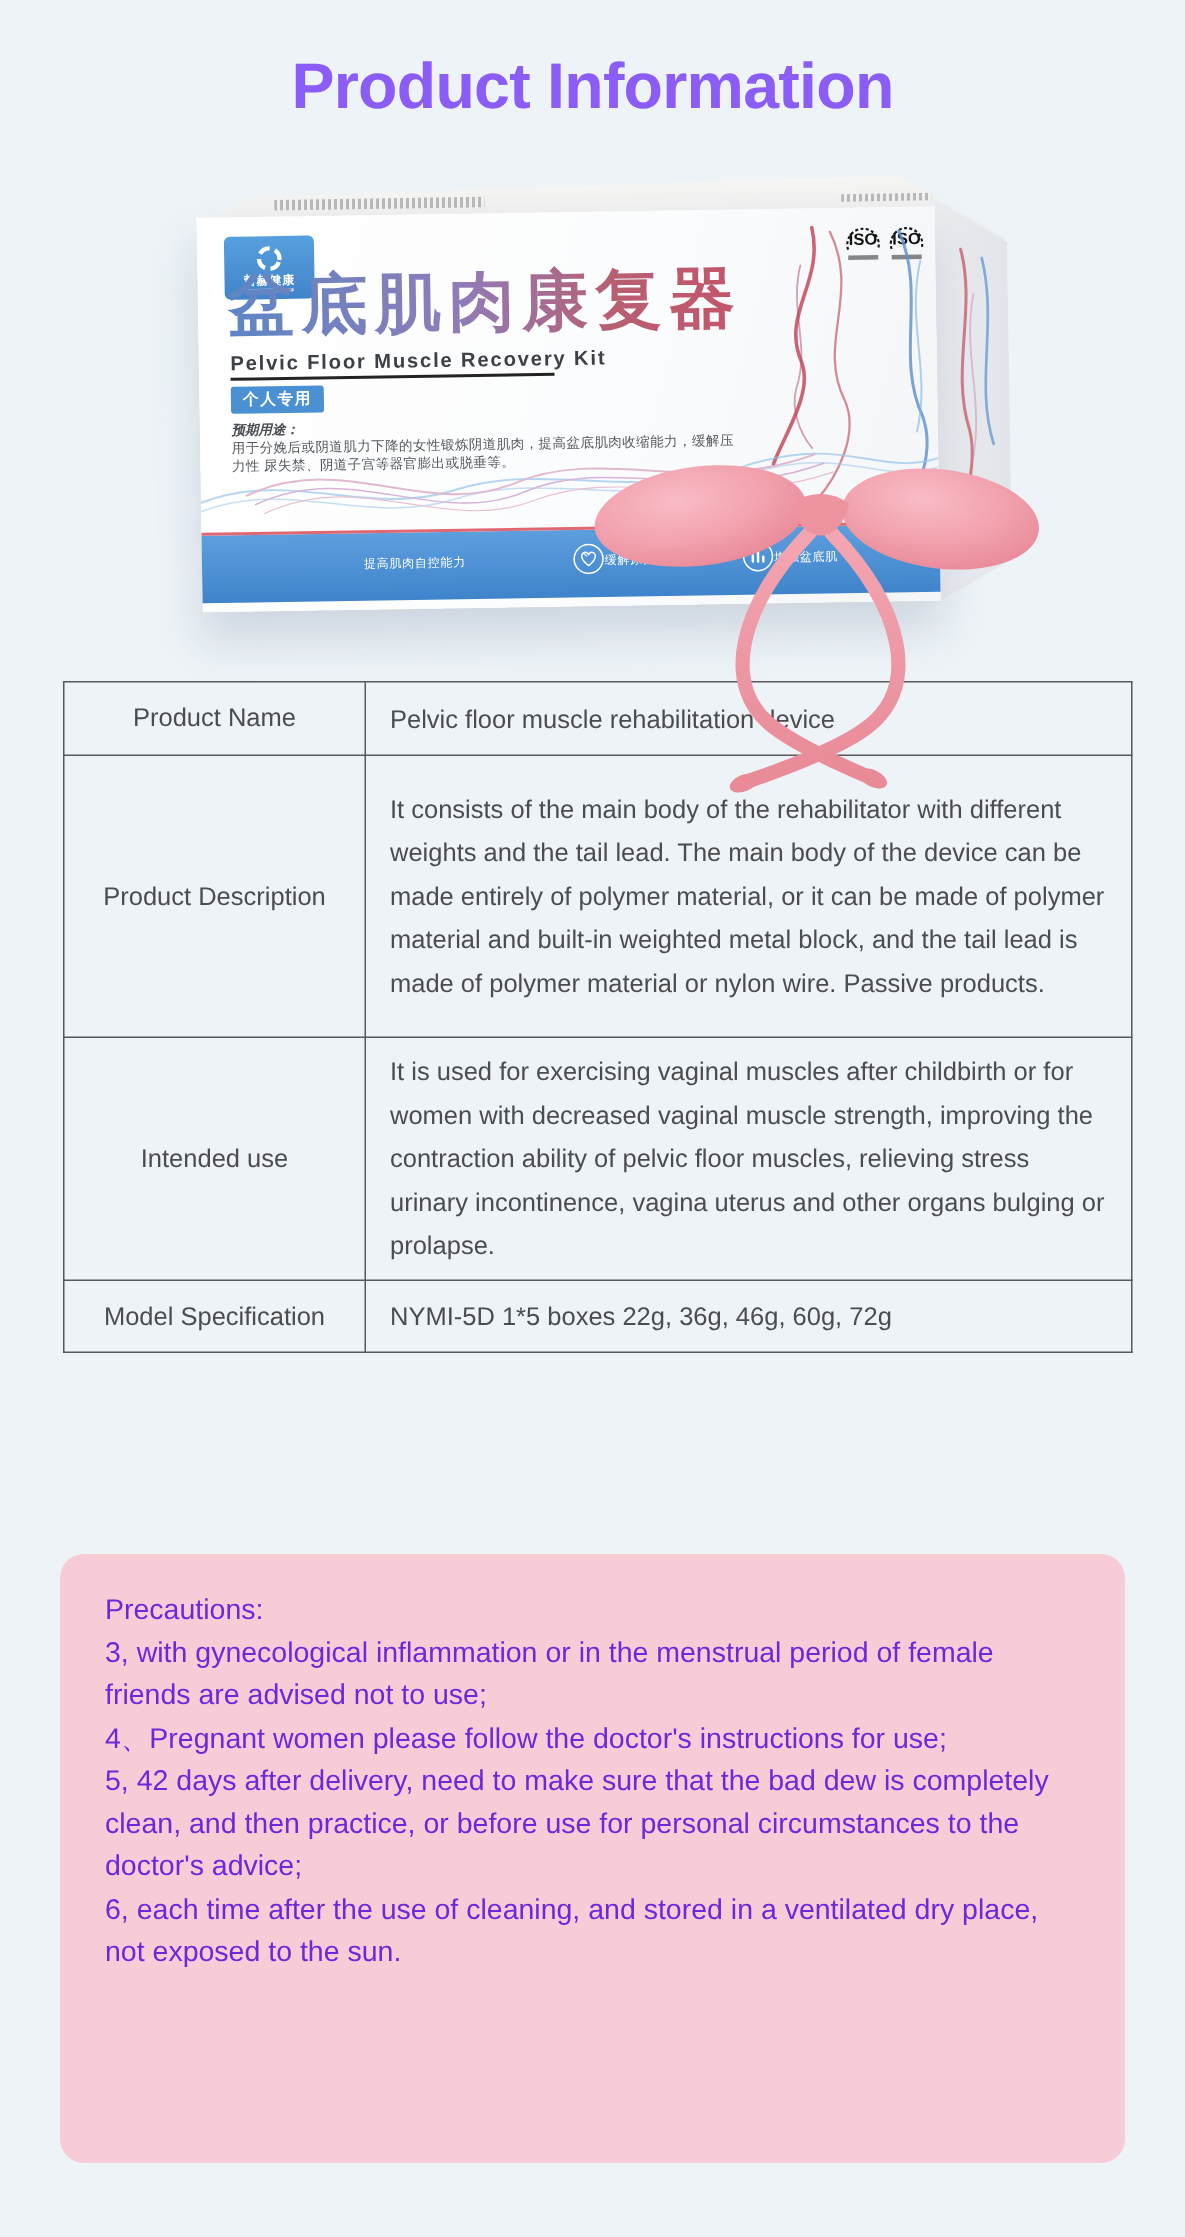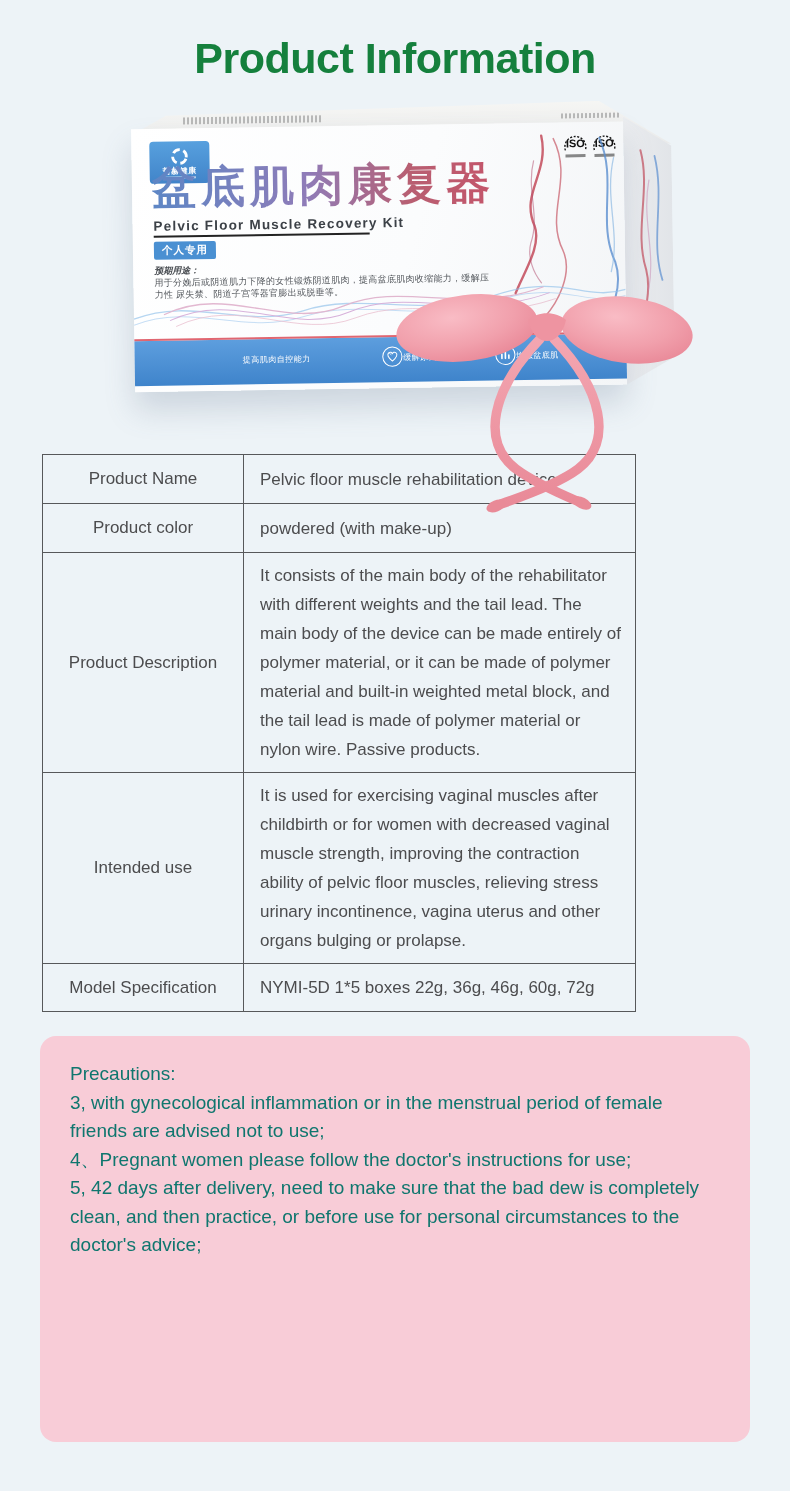--- a/index.html
+++ b/index.html
@@ -4,24 +4,24 @@
 <style>
   html,body{margin:0;padding:0;background:#e4ebf0;}
   .page{
     position:relative;width:790px;height:1491px;margin:0 auto;
     background:#edf3f7;overflow:hidden;
     font-family:"Liberation Sans","DejaVu Sans",sans-serif;color:#4a4b4e;
   }
   
   .page-title{
     position:absolute;top:34px;left:0;width:790px;text-align:center;
-    font-size:43px;font-weight:600;color:#15803d;letter-spacing:-0.5px;
-  }
-  
-  .figure{position:absolute;left:0;top:96px;width:790px;height:340px;}
+    font-size:43px;font-weight:600;color:#8b5cf6;letter-spacing:-0.5px;
+  }
+  
+  .figure{position:absolute;left:0;top:112px;width:790px;height:340px;}
   .box-wrap{position:absolute;left:90px;top:2px;width:620px;height:310px;transform:rotate(-0.9deg);}
   .box-flap{
     position:absolute;left:43px;top:4px;width:540px;height:48px;
     background:linear-gradient(180deg,#f6f6f4,#e9eaea);
     clip-path:polygon(35px 10px,468px 2px,540px 46px,0px 29px);
   }
   .micro-text{position:absolute;height:7px;opacity:.55;
     background:repeating-linear-gradient(90deg,#8a8a8a 0 2px,transparent 2px 4px);}
   .box-side{
     position:absolute;left:510px;top:16px;width:75px;height:278px;
@@ -59,31 +59,31 @@
   .figure-art{position:absolute;left:290px;top:8px;width:202px;height:200px;}
   .band{
     position:absolute;left:0;top:210px;width:492px;height:47px;
     background:linear-gradient(180deg,#5d9ede,#3f84cb);
     border-top:2px solid #e06671;box-sizing:border-box;
   }
   .feature{position:absolute;top:3px;width:64px;display:flex;flex-direction:row;align-items:center;}
   .feature .flabel{font-size:8px;color:#fff;margin-top:1px;white-space:nowrap;letter-spacing:.5px;}
   .device{position:absolute;left:380px;top:168px;width:320px;height:252px;z-index:6;}
   
-  .spec{position:absolute;left:42px;top:454px;width:594px;border-collapse:collapse;
+  .spec{position:absolute;left:42px;top:454px;width:713px;border-collapse:collapse;
     table-layout:fixed;}
   .spec td{border:1px solid #57585a;color:#4c4c4e;font-size:17px;}
   .spec .lbl{width:198px;text-align:center;}
   .spec .val{padding:8px 14px 8px 16px;line-height:29px;text-align:left;}
   
   .precautions{
     position:absolute;left:40px;top:1036px;width:710px;height:406px;border-radius:16px;
     background:#f8ccd7;box-sizing:border-box;padding:24px 30px;
   }
-  .precautions p{margin:0;font-size:19px;line-height:28.5px;color:#0f766e;}
+  .precautions p{margin:0;font-size:19px;line-height:28.5px;color:#6d28d9;}
 </style>
 </head>
 <body>
 
 <div class="page">
 
   <div class="page-title">Product Information</div>
 
   <div class="figure">
     <div class="box-wrap">
@@ -210,39 +210,36 @@
       </g>
     </svg>
   </div>
 
   <table class="spec">
     <tbody>
       <tr style="height:49px;">
         <td class="lbl">Product Name</td>
         <td class="val">Pelvic floor muscle rehabilitation device</td>
       </tr>
-      <tr style="height:49px;">
-        <td class="lbl">Product color</td>
-        <td class="val">powdered (with make-up)</td>
-      </tr>
       <tr style="height:188px;">
         <td class="lbl">Product Description</td>
         <td class="val">It consists of the main body of the rehabilitator with different weights and the tail lead. The main body of the device can be made entirely of polymer material, or it can be made of polymer material and built-in weighted metal block, and the tail lead is made of polymer material or nylon wire. Passive products.</td>
       </tr>
       <tr style="height:157px;">
         <td class="lbl">Intended use</td>
         <td class="val">It is used for exercising vaginal muscles after childbirth or for women with decreased vaginal muscle strength, improving the contraction ability of pelvic floor muscles, relieving stress urinary incontinence, vagina uterus and other organs bulging or prolapse.</td>
       </tr>
       <tr style="height:48px;">
         <td class="lbl">Model Specification</td>
         <td class="val">NYMI-5D 1*5 boxes 22g, 36g, 46g, 60g, 72g</td>
       </tr>
     </tbody>
   </table>
 
   <div class="precautions">
     <p>Precautions:</p>
     <p>3, with gynecological inflammation or in the menstrual period of female friends are advised not to use;</p>
     <p>4、Pregnant women please follow the doctor's instructions for use;</p>
     <p>5, 42 days after delivery, need to make sure that the bad dew is completely clean, and then practice, or before use for personal circumstances to the doctor's advice;</p>
+    <p>6, each time after the use of cleaning, and stored in a ventilated dry place, not exposed to the sun.</p>
   </div>
 
 </div>
 
 </body></html>

